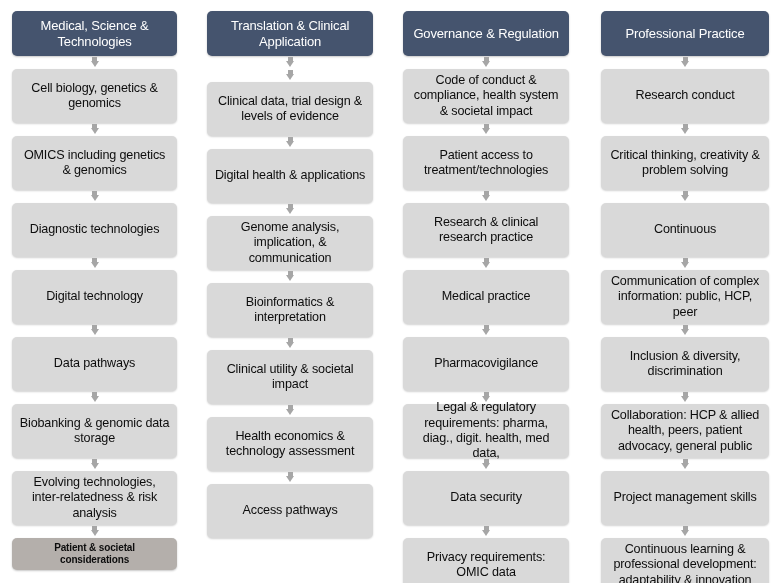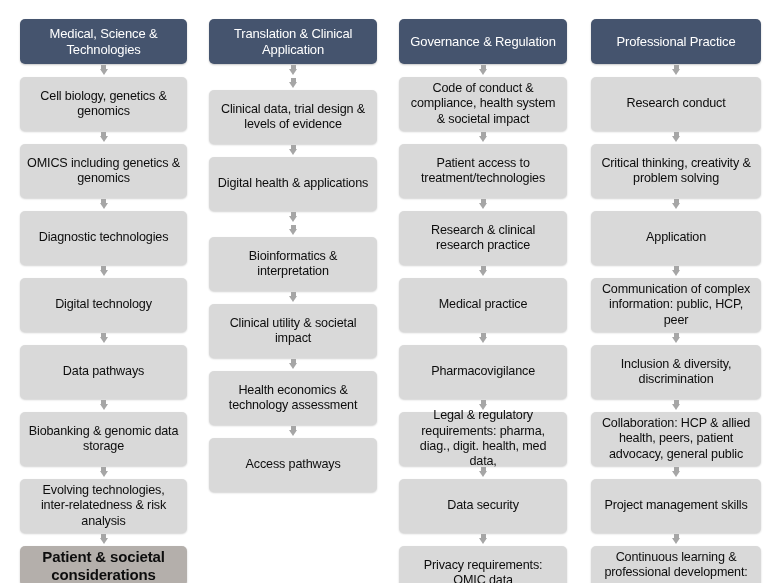--- a/index.html
+++ b/index.html
@@ -13,22 +13,23 @@
     font-family: "Liberation Sans", sans-serif;
     overflow: hidden;
   }
   #chart {
     position: relative;
     width: 783px;
     height: 583px;
     display: flex;
     flex-direction: row;
     align-items: flex-start;
-    padding: 12px;
+    padding: 4px;
     box-sizing: border-box;
+    gap: 8px;
   }
   .column {
     display: flex;
     flex-direction: column;
     align-items: stretch;
     box-sizing: border-box;
   }
   .col-0 { width: 195px; padding: 7px 14px 0 8px; }
   .col-1 { width: 196px; padding: 7px 14px 0 8px; }
   .col-2 { width: 196px; padding: 7px 14px 0 8px; }
@@ -55,23 +56,23 @@
   .node.process {
     background: #d9d9d9;
     color: #0d0d0d;
     font-size: 12.6px;
     height: 54px;
     box-shadow: 0 1px 2px rgba(0,0,0,0.18);
   }
   .node.terminal {
     background: #b4afab;
     color: #0d0d0d;
-    font-size: 15px;
+    font-size: 10px;
     font-weight: bold;
-    height: 40px;
+    height: 32px;
     box-shadow: 0 1px 2px rgba(0,0,0,0.22);
   }
 
   .connector {
     height: 13px;
     display: flex;
     align-items: center;
     justify-content: center;
     flex: 0 0 auto;
   }
@@ -150,20 +151,21 @@
         <span class="arrow-down"></span>
       </div>
       <div class="node process">Clinical data, trial design &amp; levels of evidence</div>
       <div class="connector">
         <span class="arrow-down"></span>
       </div>
       <div class="node process">Digital health &amp; applications</div>
       <div class="connector">
         <span class="arrow-down"></span>
       </div>
+      <div class="node process">Genome analysis, implication, &amp; communication</div>
       <div class="connector">
         <span class="arrow-down"></span>
       </div>
       <div class="node process">Bioinformatics &amp; interpretation</div>
       <div class="connector">
         <span class="arrow-down"></span>
       </div>
       <div class="node process">Clinical utility &amp; societal impact</div>
       <div class="connector">
         <span class="arrow-down"></span>
@@ -215,21 +217,21 @@
         <span class="arrow-down"></span>
       </div>
       <div class="node process">Research conduct</div>
       <div class="connector">
         <span class="arrow-down"></span>
       </div>
       <div class="node process">Critical thinking, creativity &amp; problem solving</div>
       <div class="connector">
         <span class="arrow-down"></span>
       </div>
-      <div class="node process">Application</div>
+      <div class="node process">Continuous</div>
       <div class="connector">
         <span class="arrow-down"></span>
       </div>
       <div class="node process">Communication of complex information: public, HCP, peer</div>
       <div class="connector">
         <span class="arrow-down"></span>
       </div>
       <div class="node process">Inclusion &amp; diversity, discrimination</div>
       <div class="connector">
         <span class="arrow-down"></span>

